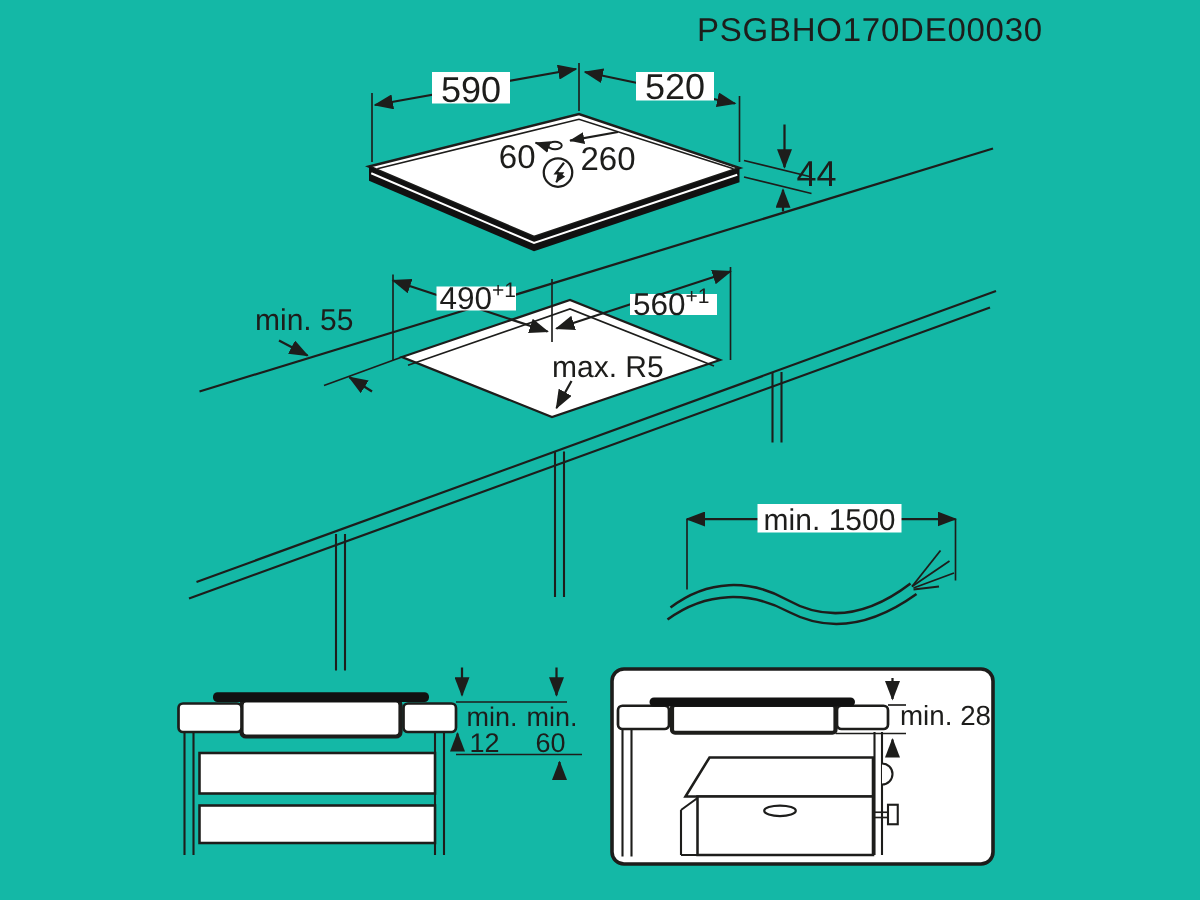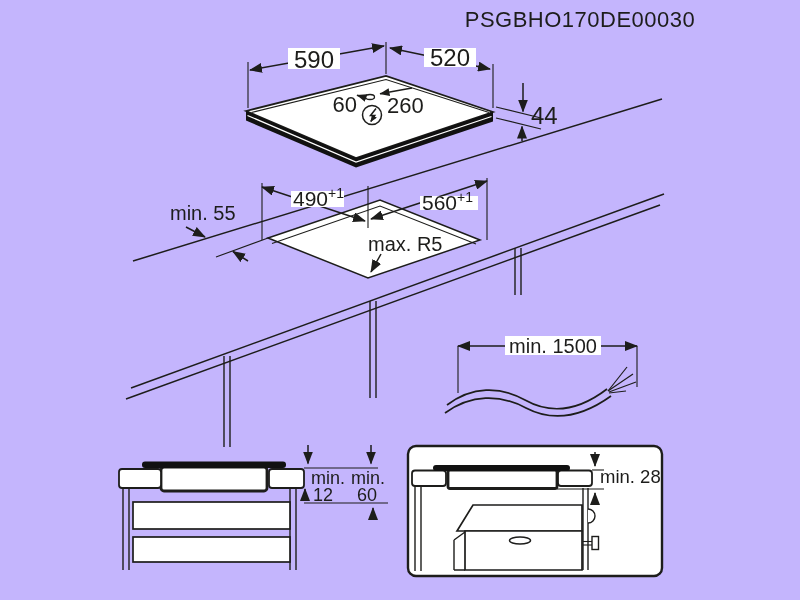--- a/index.html
+++ b/index.html
@@ -1,16 +1,16 @@
 <!DOCTYPE html>
 <html><head>
 <meta charset="utf-8">
 <style>
   html,body{margin:0;padding:0;background:#ffffff;}
-  #stage{position:relative;width:800px;height:600px;background:#c4b5fd;overflow:hidden;}
+  #stage{position:relative;width:800px;height:600px;background:#14b8a6;overflow:hidden;}
   svg{display:block;}
   .ln{stroke:#1d1d1b;stroke-width:1.5;fill:none;}
   .thin{stroke-width:1.1;}
   .med{stroke-width:1.4;}
   .thick{stroke-width:1.7;}
   .box{stroke:#1d1d1b;fill:#ffffff;}
   .dark{fill:#111111;stroke:none;}
   .t{font-family:"Liberation Sans",sans-serif;fill:#1d1d1b;}
   .whiteline{stroke:#ffffff;stroke-width:1.3;fill:none;}
   .gap{fill:#ffffff;stroke:none;}

